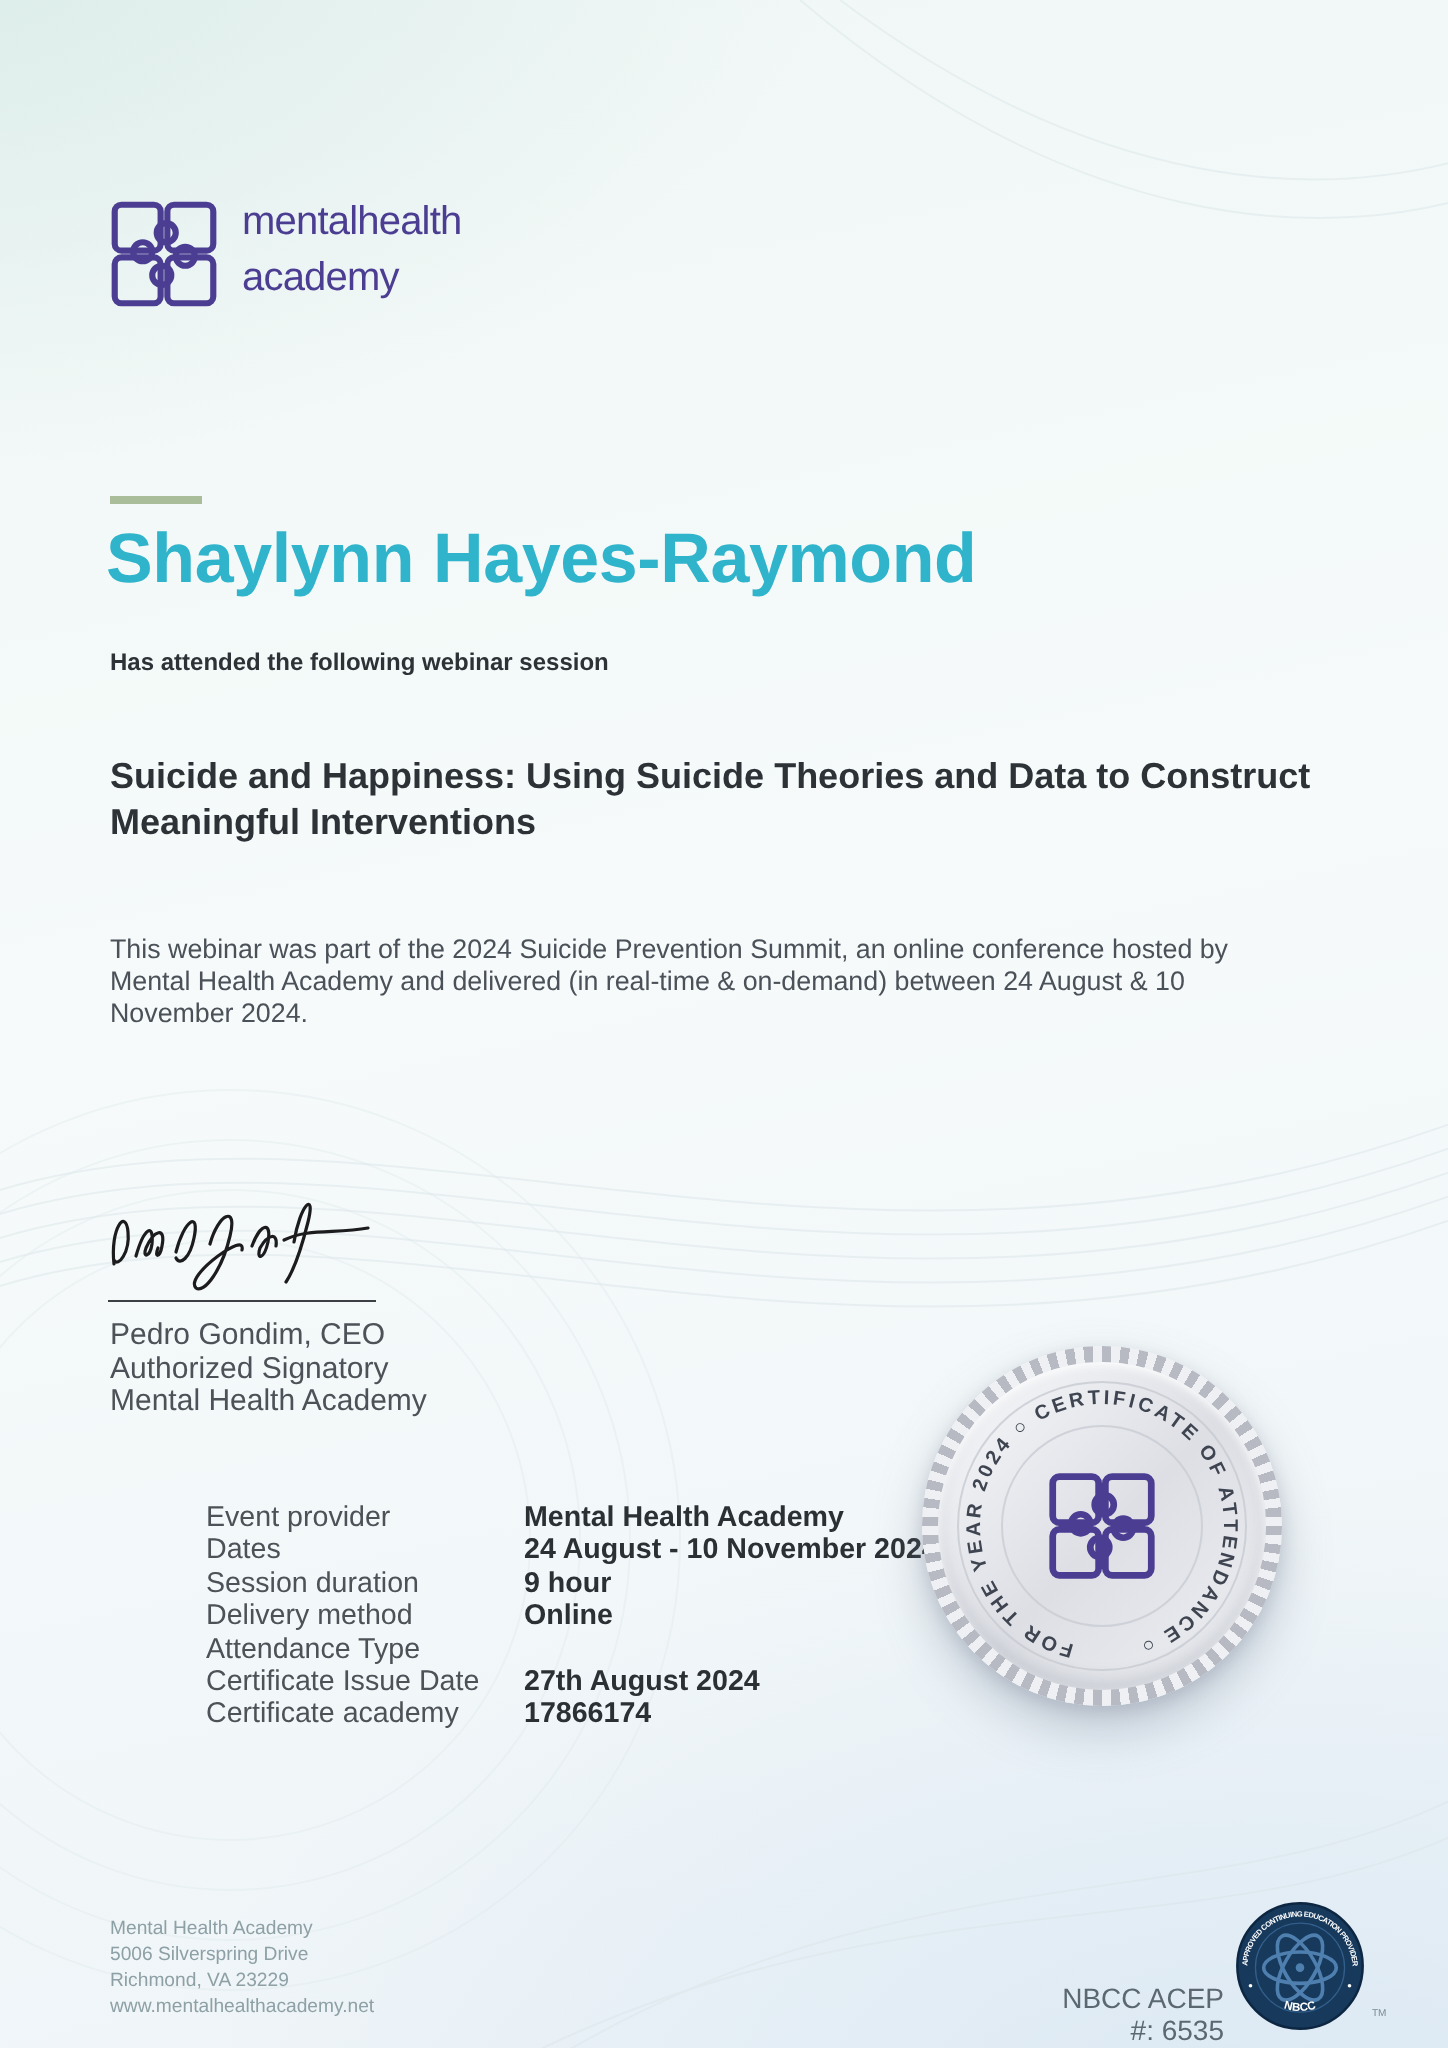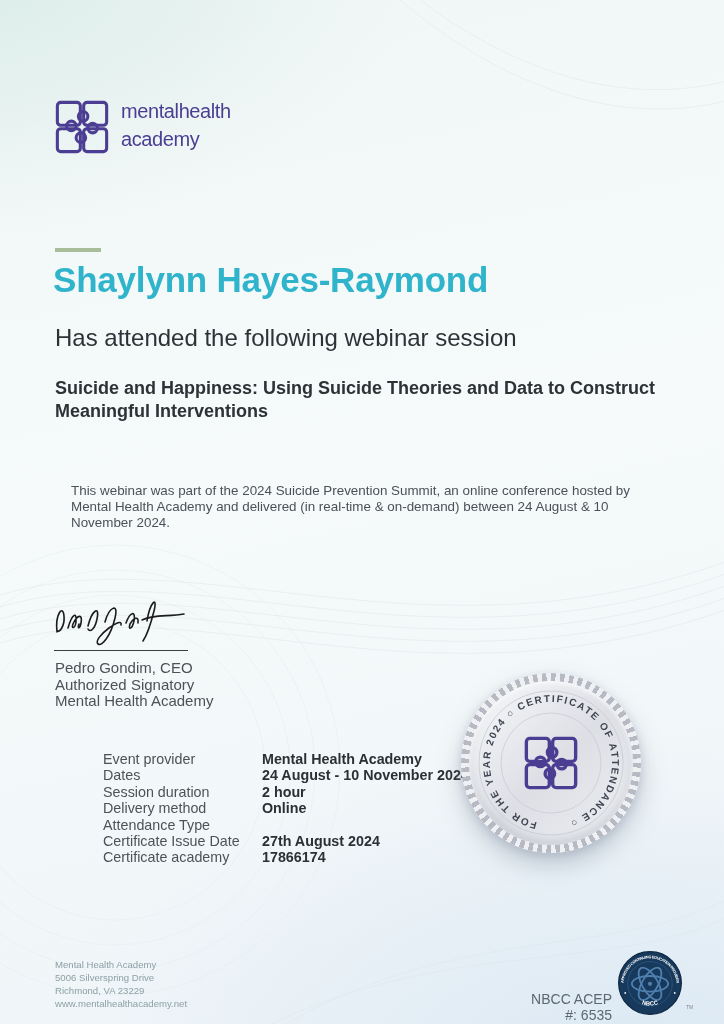--- a/index.html
+++ b/index.html
@@ -15,23 +15,23 @@
 
   
   .brand{position:absolute;left:54px;top:97px;display:flex;align-items:flex-start;}
   .brand .puzzle{width:56px;height:56px;margin-top:2px;}
   .wordmark{margin-left:11px;color:#4b3e92;font-size:20px;line-height:28px;letter-spacing:-0.4px;}
 
   
   .intro{position:absolute;left:55px;top:211px;font-size:18px;font-weight:bold;color:#2d3237;margin:0;}
   .accent-bar{position:absolute;left:55px;top:248px;width:46px;height:4px;background:#a9bd9a;}
   .recipient{position:absolute;left:53px;top:260px;font-size:35px;font-weight:bold;color:#2fb4cb;margin:0;letter-spacing:-0.2px;}
-  .attended{position:absolute;left:55px;top:324px;font-size:24px;font-weight:normal;color:#2d3237;margin:0;}
+  .attended{position:absolute;left:55px;top:324px;font-size:12px;font-weight:bold;color:#2d3237;margin:0;}
   .session-title{position:absolute;left:55px;top:377px;width:632px;font-size:18px;line-height:23px;font-weight:bold;color:#2d3237;margin:0;}
-  .description{position:absolute;left:55px;top:467px;width:600px;font-size:13.4px;line-height:16px;color:#4b5158;margin:16px;}
+  .description{position:absolute;left:55px;top:467px;width:600px;font-size:13.4px;line-height:16px;color:#4b5158;margin:0;}
 
   
   .signature-svg{position:absolute;left:50px;top:590px;width:150px;height:60px;}
   .sig-line{position:absolute;left:54px;top:650px;width:134px;height:1px;background:#3c4045;}
   .signatory{position:absolute;left:55px;top:660px;font-size:15px;line-height:16.6px;color:#4c5257;}
   .signatory p{margin:0;}
 
   
   .details{position:absolute;left:55px;top:751px;font-size:14.3px;line-height:16.4px;}
   .details .row{display:flex;}
@@ -123,21 +123,21 @@
     <div class="row">
         <span class="label">Event provider</span>
         <span class="value">Mental Health Academy</span>
       </div>
     <div class="row">
         <span class="label">Dates</span>
         <span class="value">24 August - 10 November 2024</span>
       </div>
     <div class="row">
         <span class="label">Session duration</span>
-        <span class="value">2 hour</span>
+        <span class="value">9 hour</span>
       </div>
     <div class="row">
         <span class="label">Delivery method</span>
         <span class="value">Online</span>
       </div>
     <div class="row">
         <span class="label">Attendance Type</span>
       </div>
     <div class="row">
         <span class="label">Certificate Issue Date</span>

